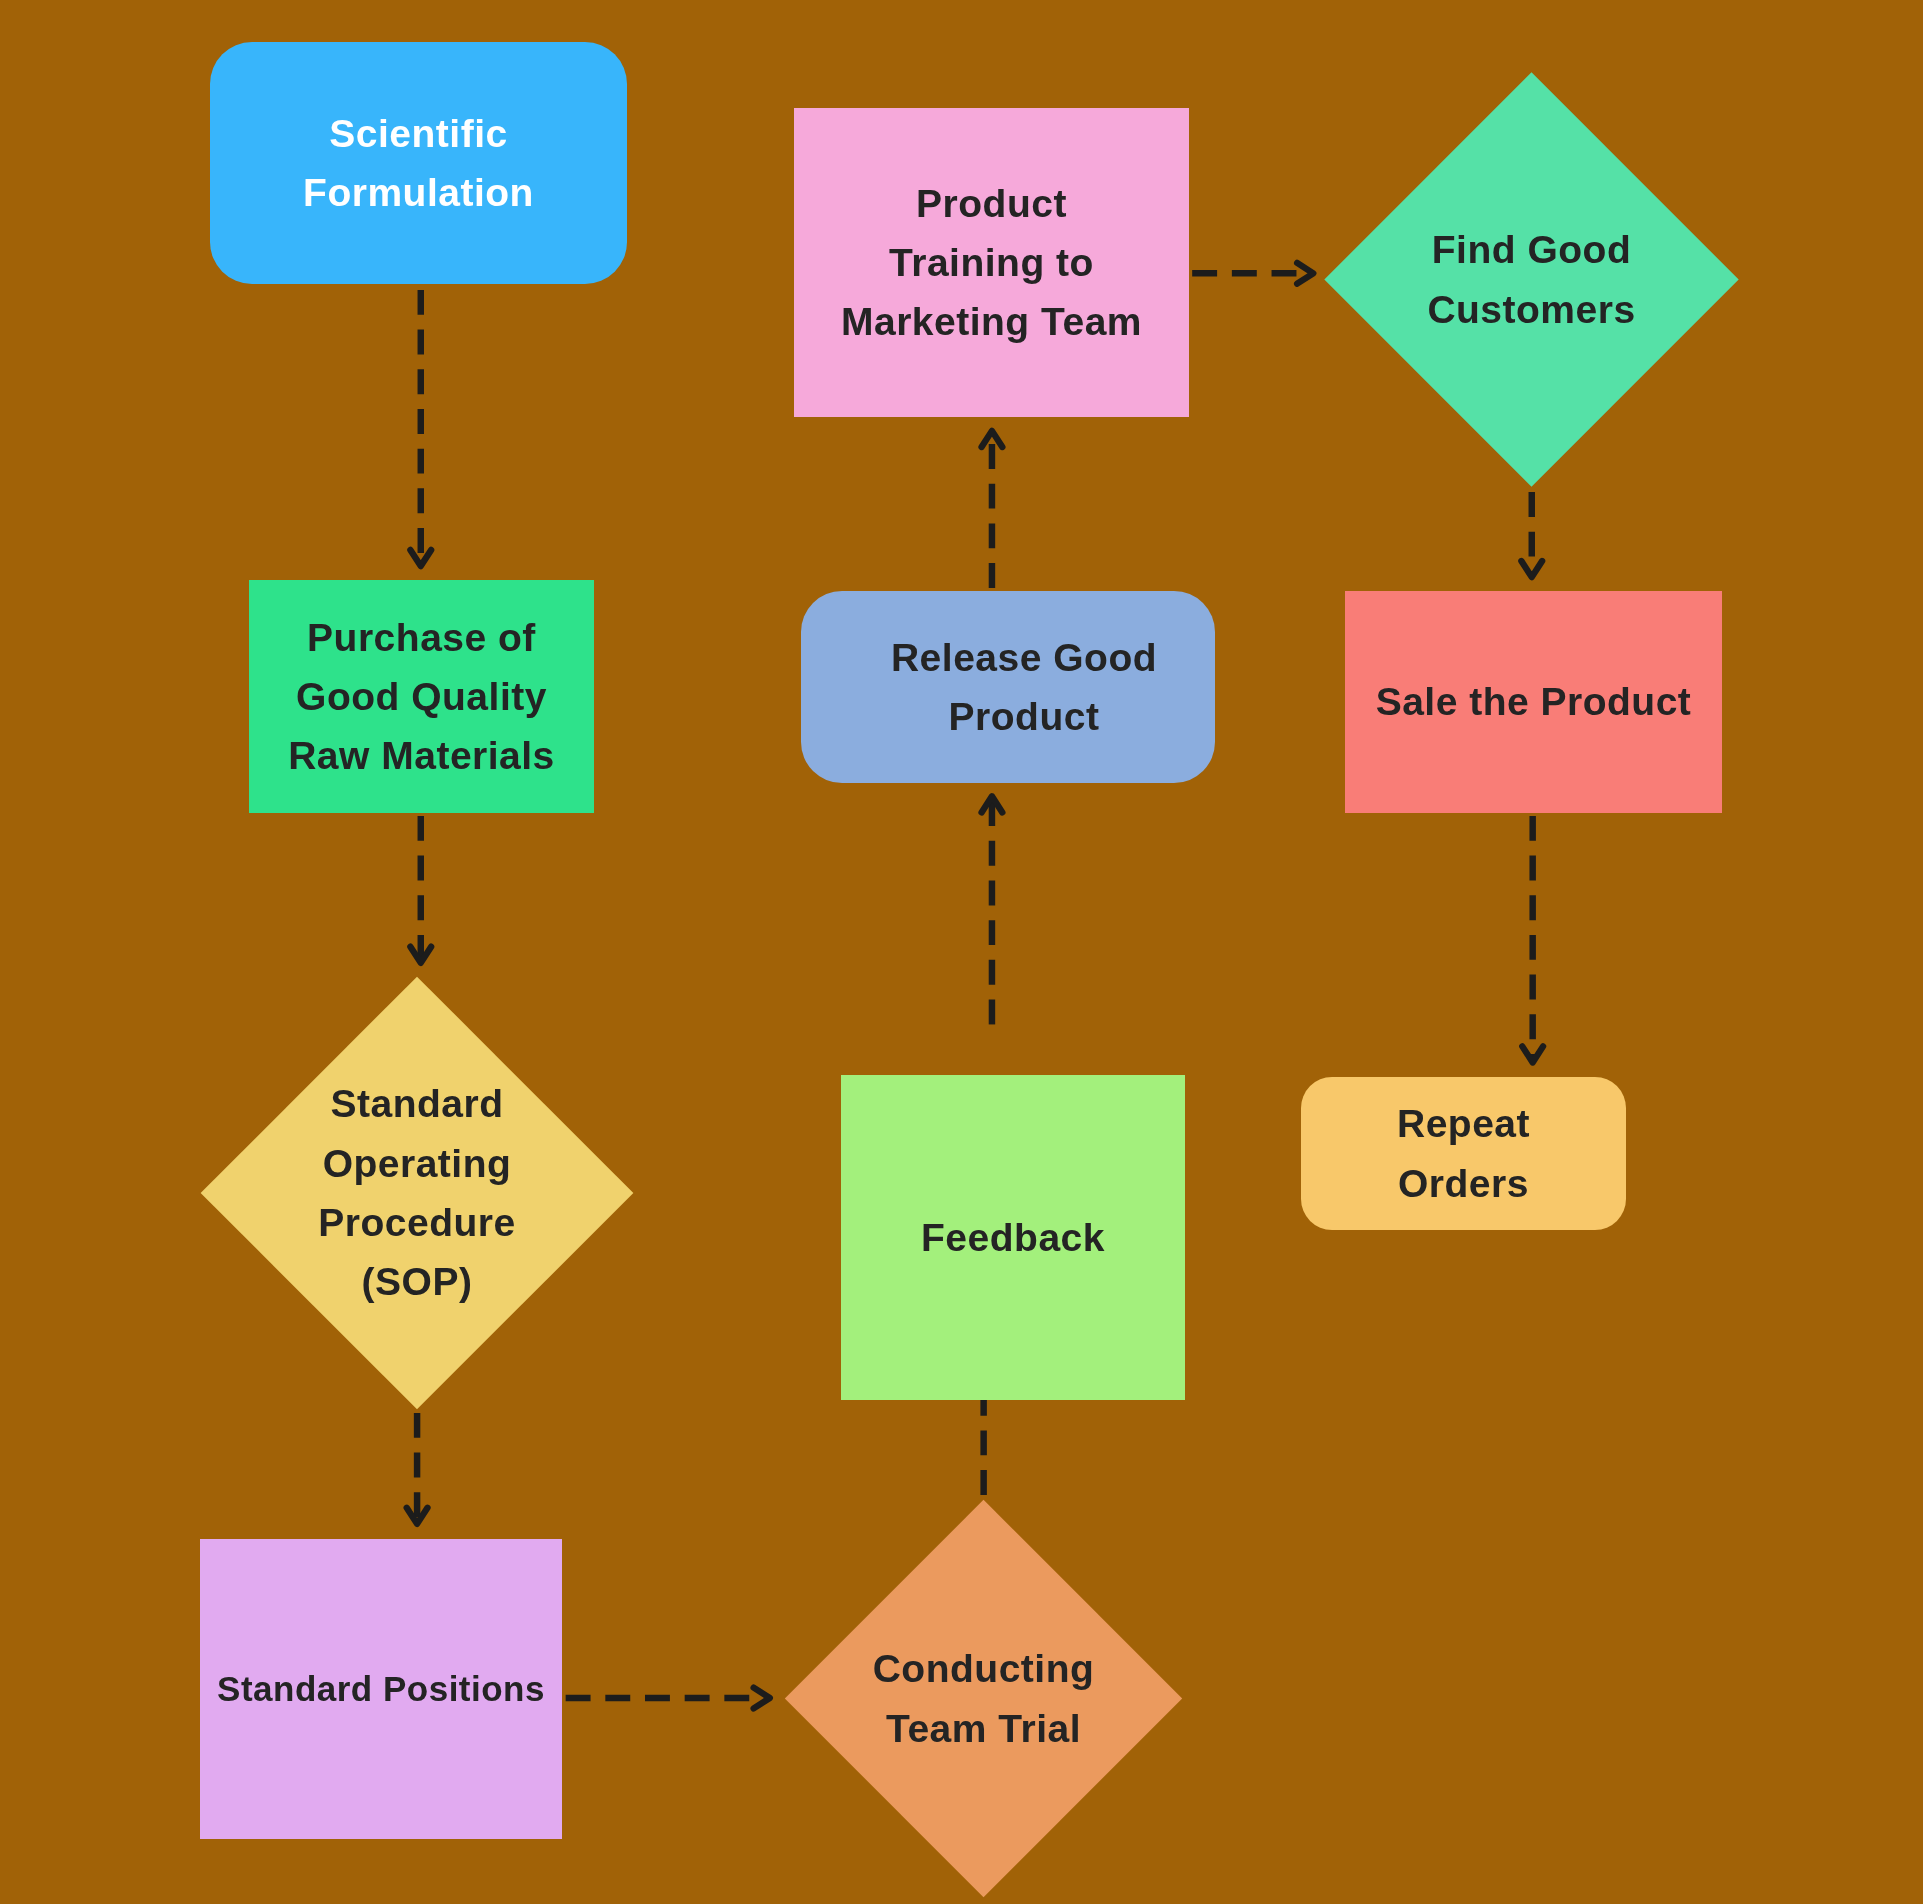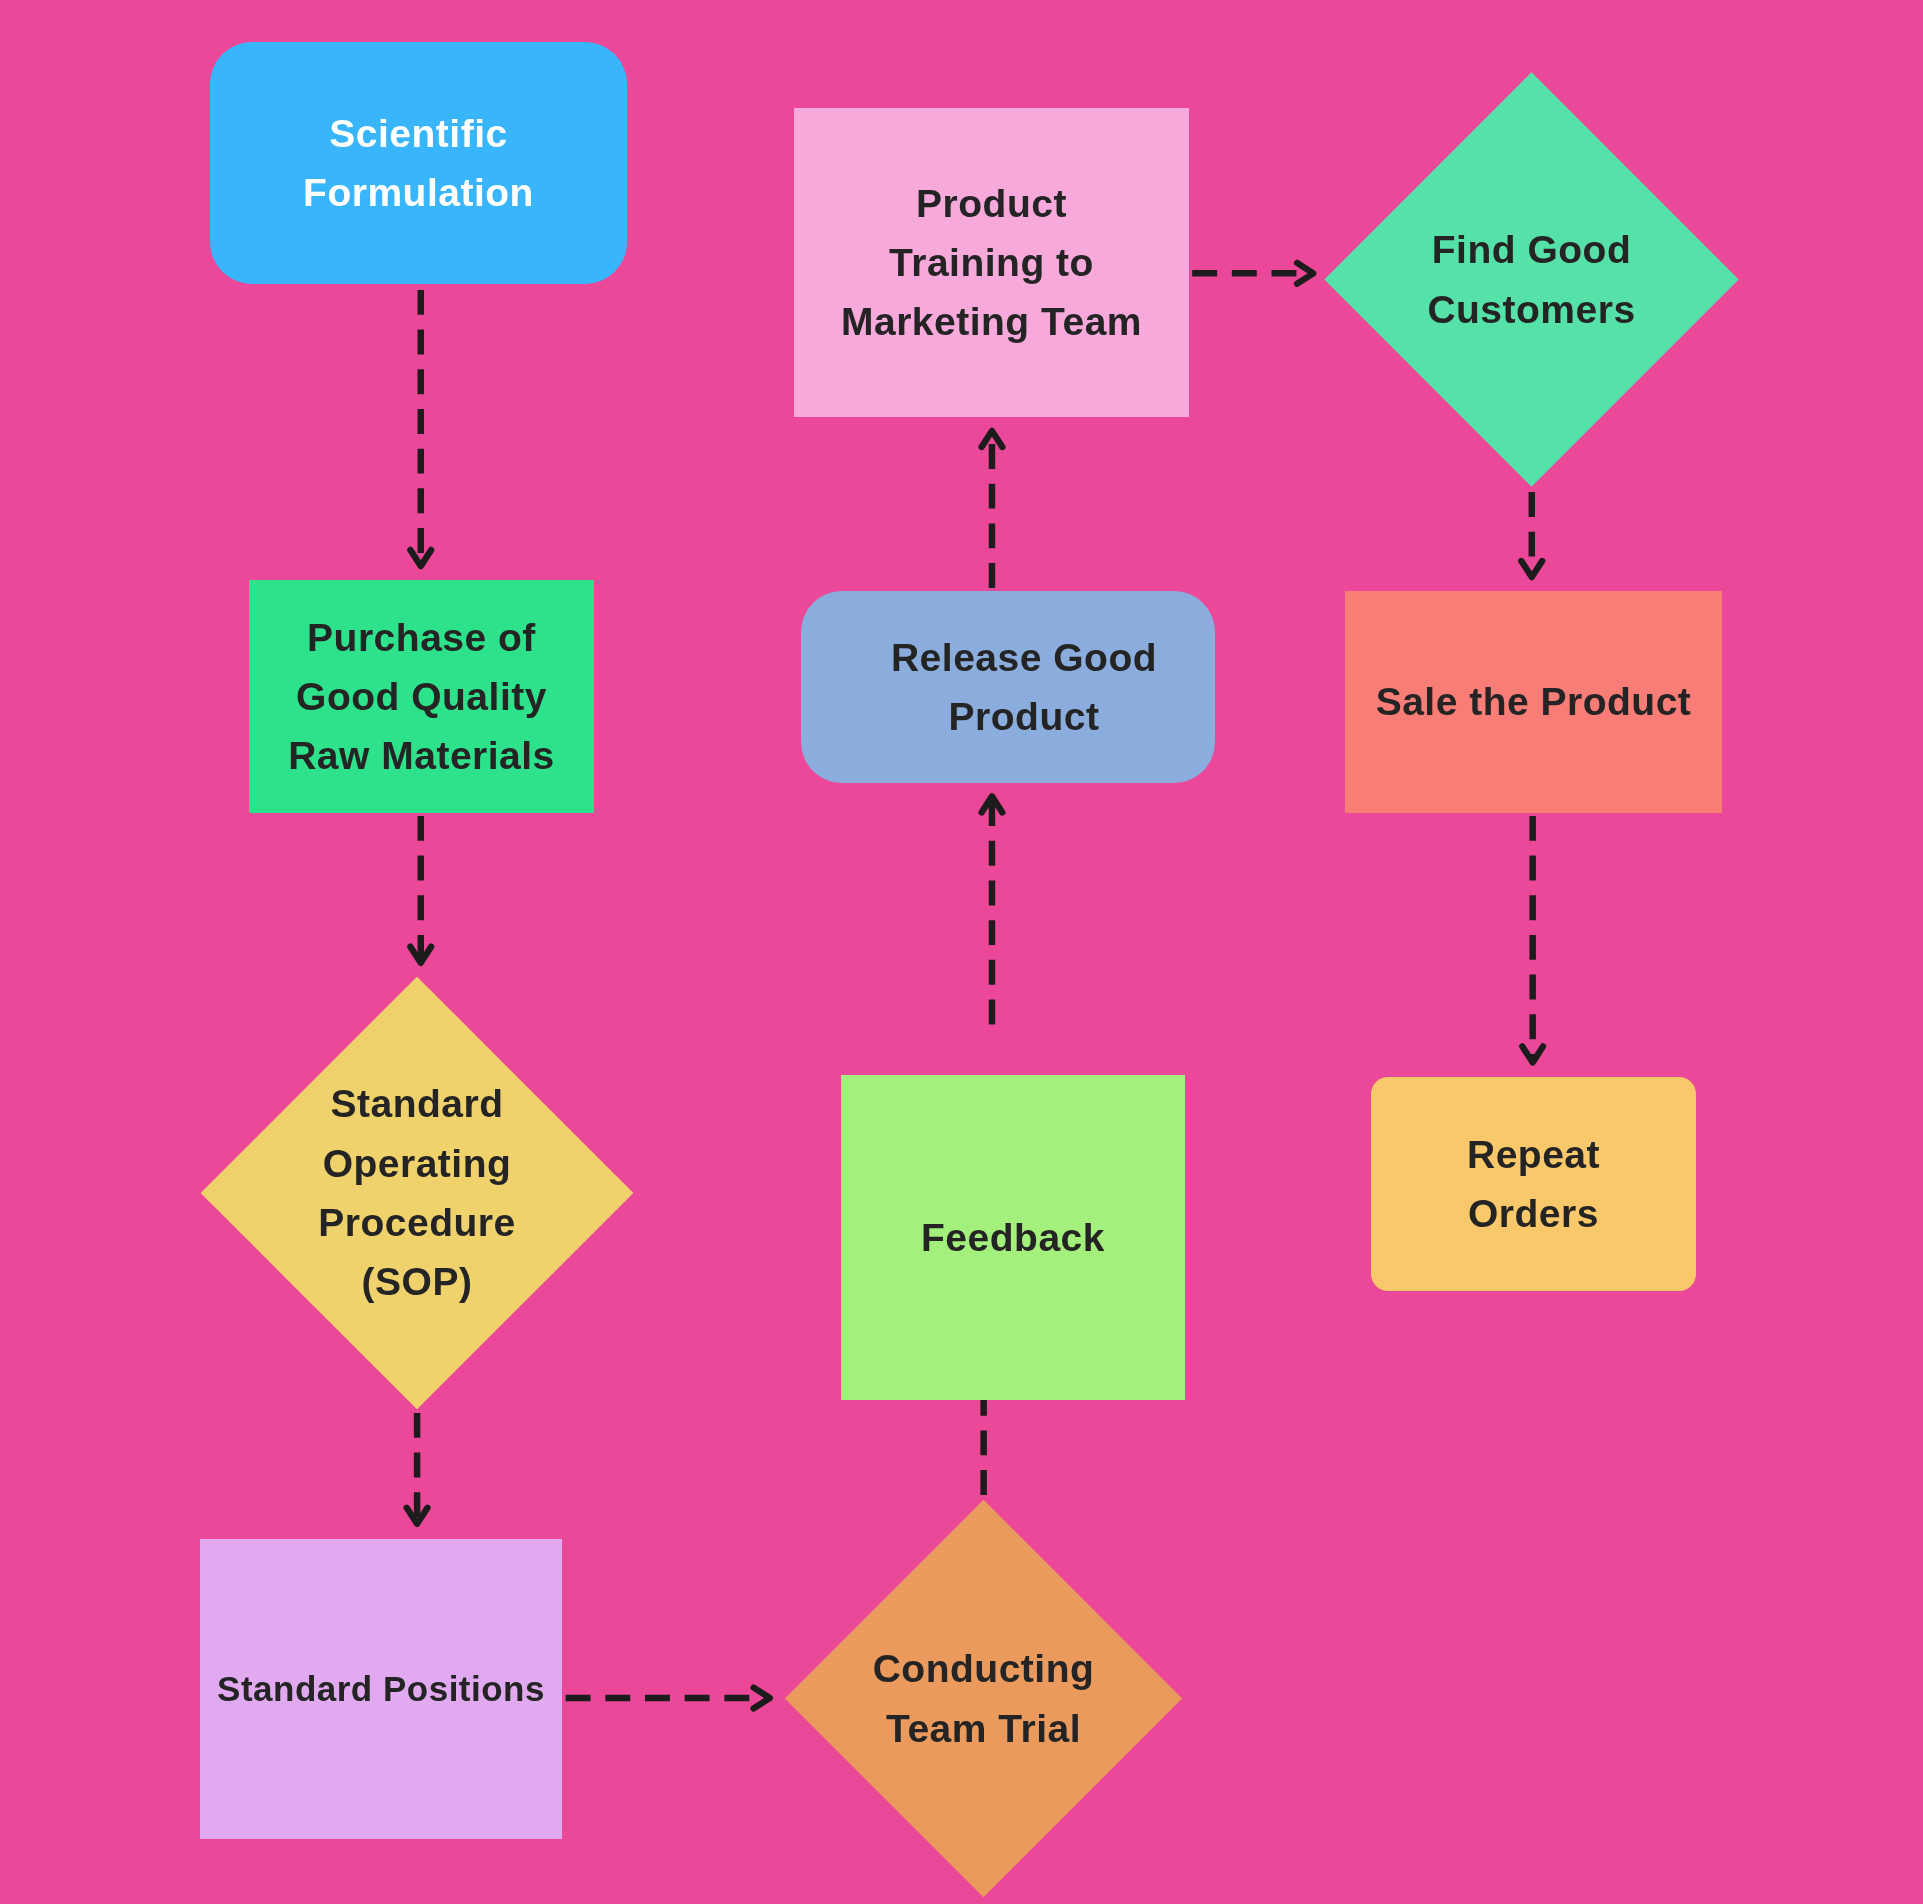--- a/index.html
+++ b/index.html
@@ -4,21 +4,21 @@
 <style>
   html, body {
     margin: 0;
     padding: 0;
     background: #ffffff;
   }
   .canvas {
     position: relative;
     width: 1923px;
     height: 1904px;
-    background: #ec4899;
+    background: #a16207;
     overflow: hidden;
     font-family: "Liberation Sans", "DejaVu Sans", sans-serif;
   }
   .node {
     position: absolute;
     display: flex;
     align-items: center;
     justify-content: center;
   }
   .node .shape {
@@ -135,20 +135,20 @@
     <div class="shape diamond"></div>
     <div class="label">Find Good
 Customers</div>
   </div>
 
   <div class="node" style="left: 1345px; top: 591px; width: 377px; height: 222px; --node-color: #f97d77; --node-text-color: #242424;">
     <div class="shape"></div>
     <div class="label">Sale the Product</div>
   </div>
 
-  <div class="node" style="left: 1371px; top: 1077px; width: 325px; height: 214px; border-radius: 17px; --node-color: #f8c86a; --node-text-color: #242424;">
+  <div class="node" style="left: 1301px; top: 1077px; width: 325px; height: 153px; border-radius: 31px; --node-color: #f8c86a; --node-text-color: #242424;">
     <div class="shape"></div>
     <div class="label">Repeat
 Orders</div>
   </div>
 
 </div>
 
 
 </body></html>

